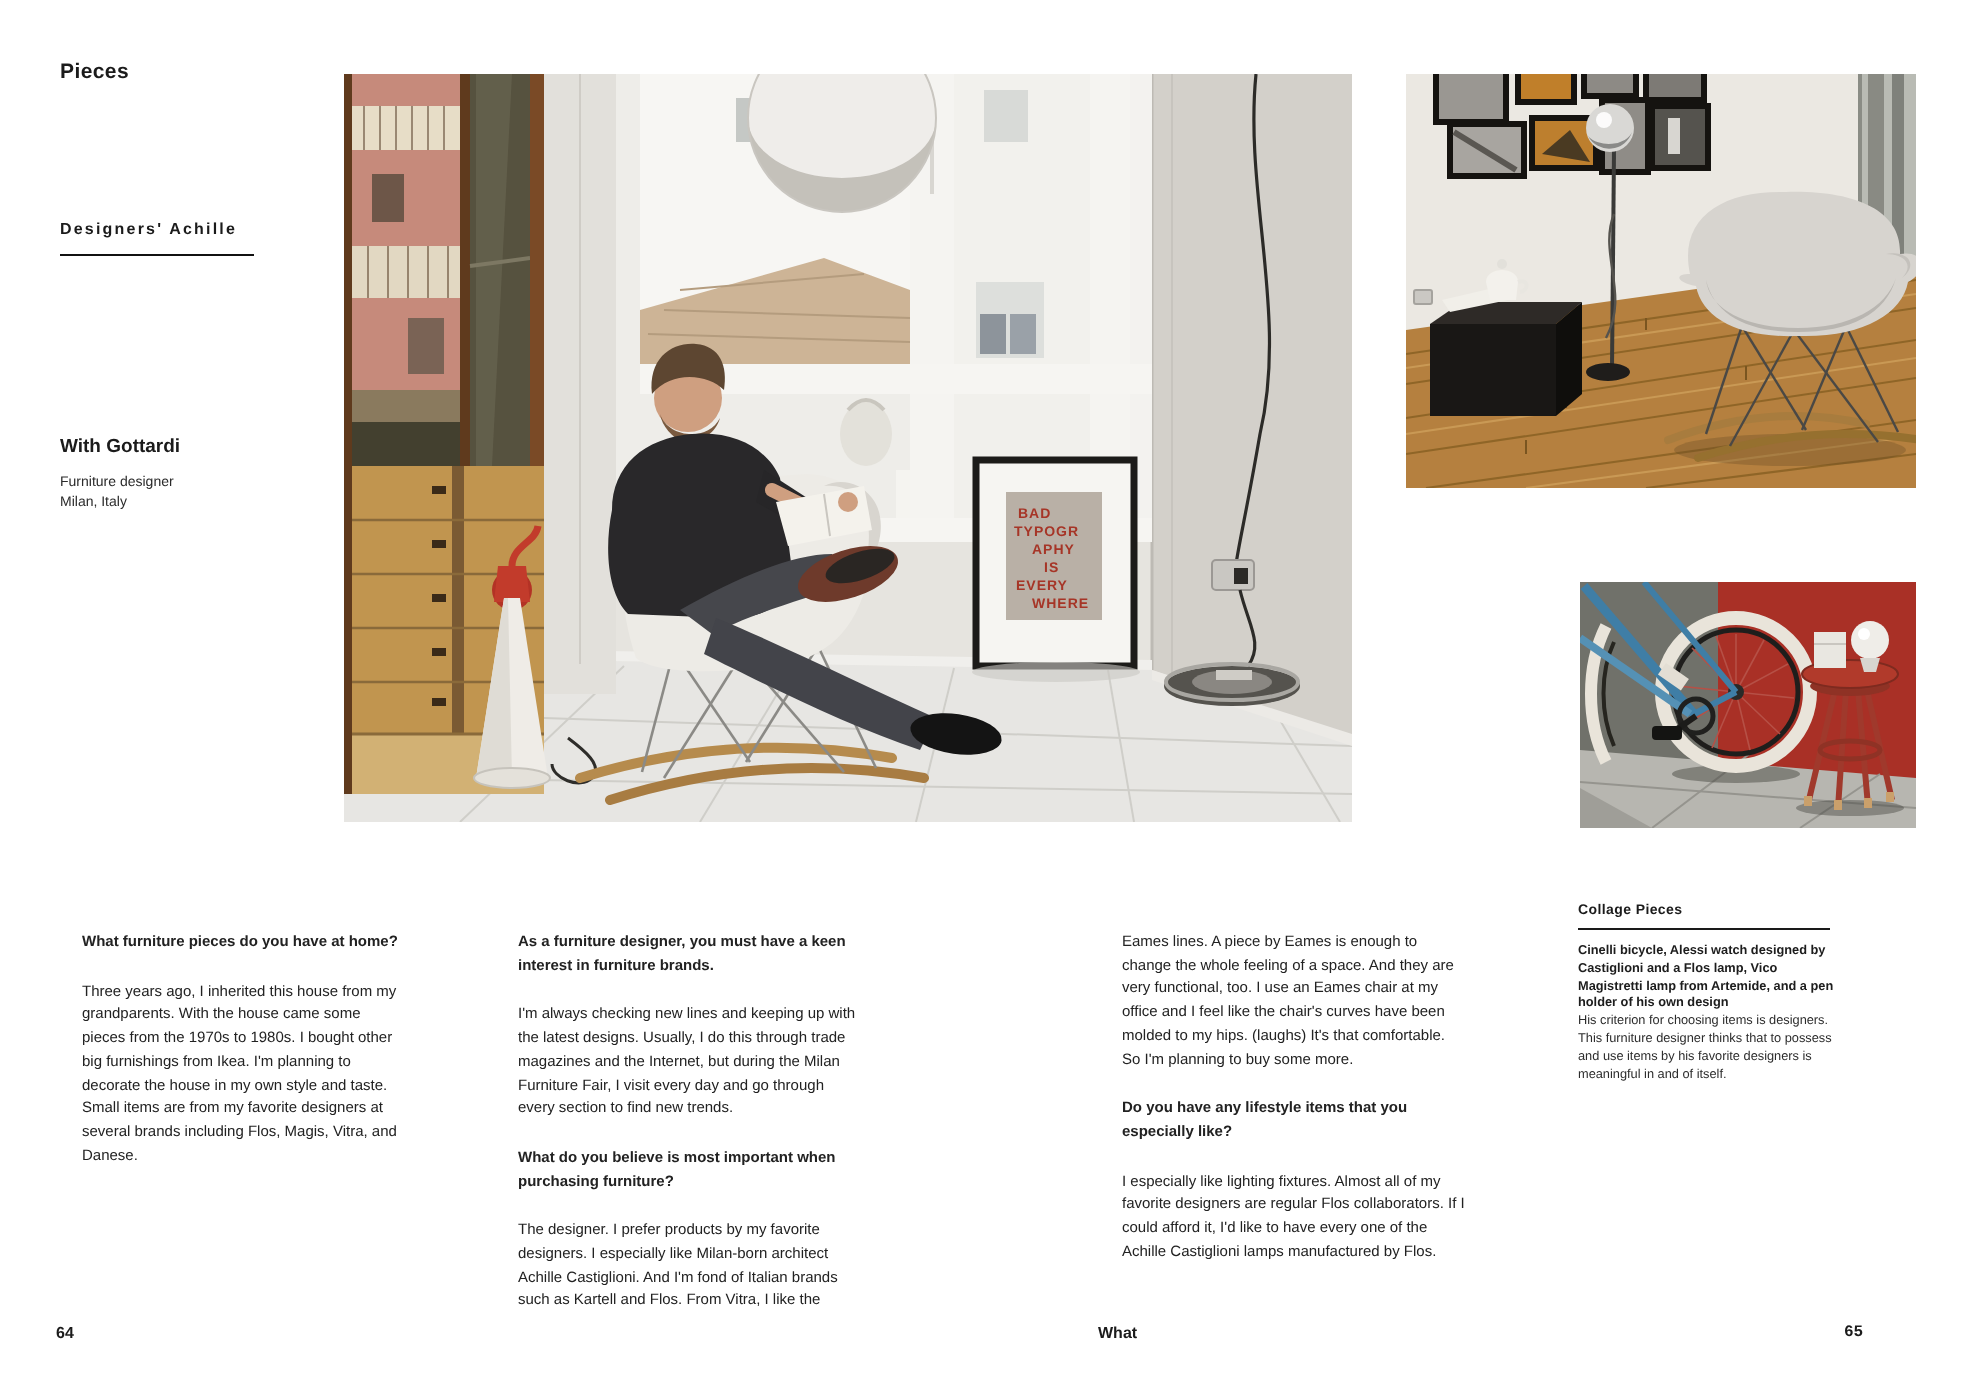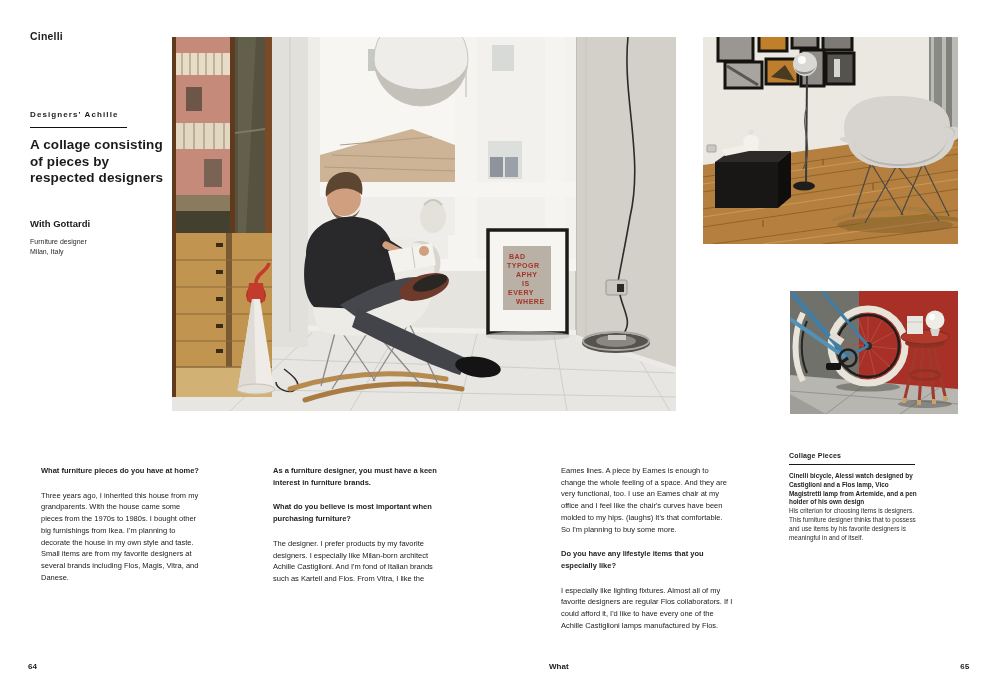--- a/index.html
+++ b/index.html
@@ -17,43 +17,42 @@
   .photo{display:block;}
   #photo-main{left:172px;top:37px;}
   #photo-chair{left:703px;top:37px;}
   #photo-bike{left:790px;top:291px;}
   
   .col{top:452px;font-size:7.5px;line-height:11.7px;color:#222;}
   .col p{margin:13px;}
   .col p.q{font-weight:bold;}
   .col p.gap{margin-top:11.7px;}
   #col1{left:28px;width:186px;}
-  #col2{left:260px;width:198px;}
+  #col2{left:246px;width:198px;}
   #col3{left:548px;width:198px;}
   
   #caption{left:789px;top:452px;width:128px;}
   .cap-head{font-size:7px;font-weight:bold;letter-spacing:.2px;}
   .cap-rule{margin-top:5px;width:126px;height:1px;background:#1a1a1a;}
   .cap-lead{margin-top:7px;font-size:6.4px;line-height:8.8px;font-weight:bold;color:#1d1d1d;}
   .cap-body{font-size:6.4px;line-height:8.8px;color:#2c2c2c;}
   
   .folio{top:662px;font-size:8px;font-weight:bold;}
   #folio-left{left:28px;}
   #footer-brand{left:549px;}
-  #folio-right{left:960px;font-family:Liberation Mono, monospace;}
+  #folio-right{left:922px;font-family:Liberation Mono, monospace;}
 </style>
 </head>
 <body>
 
 <div id="canvas">
 
-  <div class="abs section-label">Cinelli</div>
+  <div class="abs section-label">Pieces</div>
   <div class="abs series-label">Designers' Achille</div>
   <div class="abs series-rule"></div>
-  <h1 class="abs spread-title" style="margin:0;">A collage consisting of pieces by respected designers</h1>
   <div class="abs author-name">With Gottardi</div>
   <div class="abs author-meta">
     <div>Furniture designer</div>
     <div>Milan, Italy</div>
   </div>
 
   <svg id="photo-main" class="abs photo" width="504" height="374" viewBox="0 0 504 374">
 
     <rect x="0" y="0" width="504" height="374" fill="#dcd9d3"></rect>
     <rect x="100" y="0" width="304" height="310" fill="#e6e4df"></rect>
@@ -393,20 +392,21 @@
       <circle cx="142" cy="26" r="3" fill="#ffffff"></circle>
     </g>
   </svg>
 
   <div id="col1" class="abs col">
     <p class="q">What furniture pieces do you have at home?</p>
     <p>Three years ago, I inherited this house from my grandparents. With the house came some pieces from the 1970s to 1980s. I bought other big furnishings from Ikea. I'm planning to decorate the house in my own style and taste. Small items are from my favorite designers at several brands including Flos, Magis, Vitra, and Danese.</p>
   </div>
   <div id="col2" class="abs col">
     <p class="q">As a furniture designer, you must have a keen interest in furniture brands.</p>
+    <p>I'm always checking new lines and keeping up with the latest designs. Usually, I do this through trade magazines and the Internet, but during the Milan Furniture Fair, I visit every day and go through every section to find new trends.</p>
     <p class="q gap">What do you believe is most important when purchasing furniture?</p>
     <p>The designer. I prefer products by my favorite designers. I especially like Milan-born architect Achille Castiglioni. And I'm fond of Italian brands such as Kartell and Flos. From Vitra, I like the</p>
   </div>
   <div id="col3" class="abs col">
     <p>Eames lines. A piece by Eames is enough to change the whole feeling of a space. And they are very functional, too. I use an Eames chair at my office and I feel like the chair's curves have been molded to my hips. (laughs) It's that comfortable. So I'm planning to buy some more.</p>
     <p class="q gap">Do you have any lifestyle items that you especially like?</p>
     <p>I especially like lighting fixtures. Almost all of my favorite designers are regular Flos collaborators. If I could afford it, I'd like to have every one of the Achille Castiglioni lamps manufactured by Flos.</p>
   </div>
 
   <div id="caption" class="abs">

